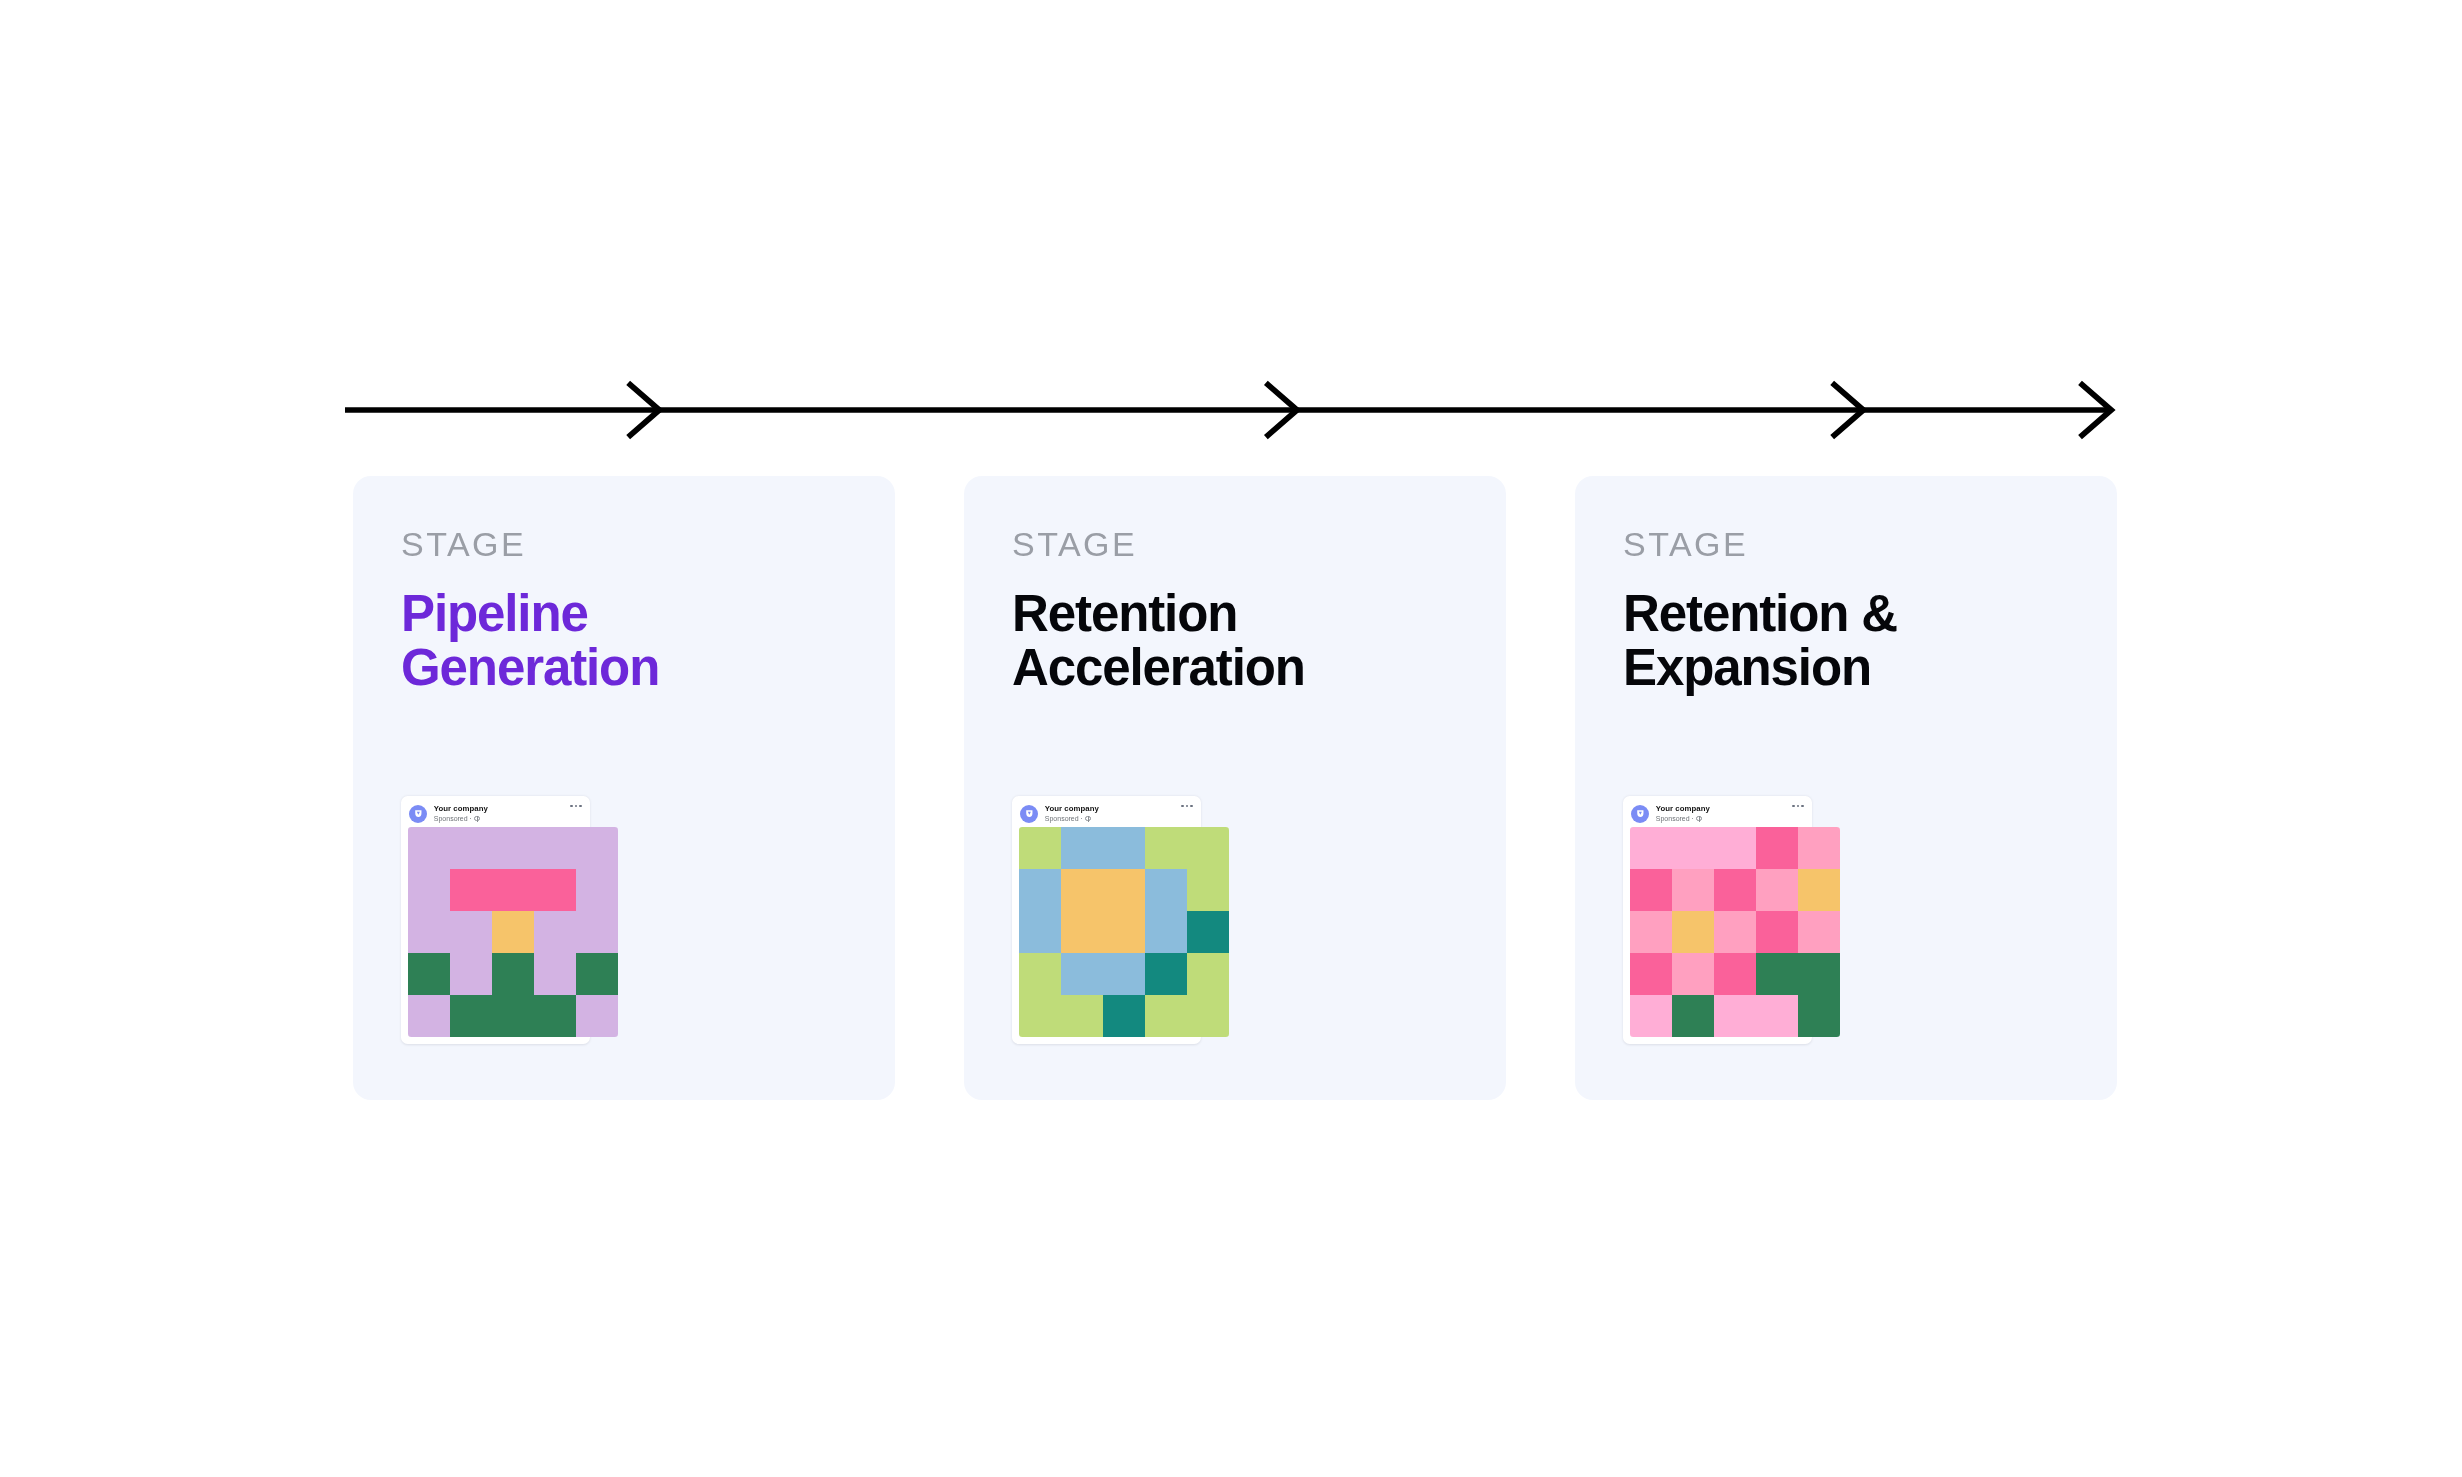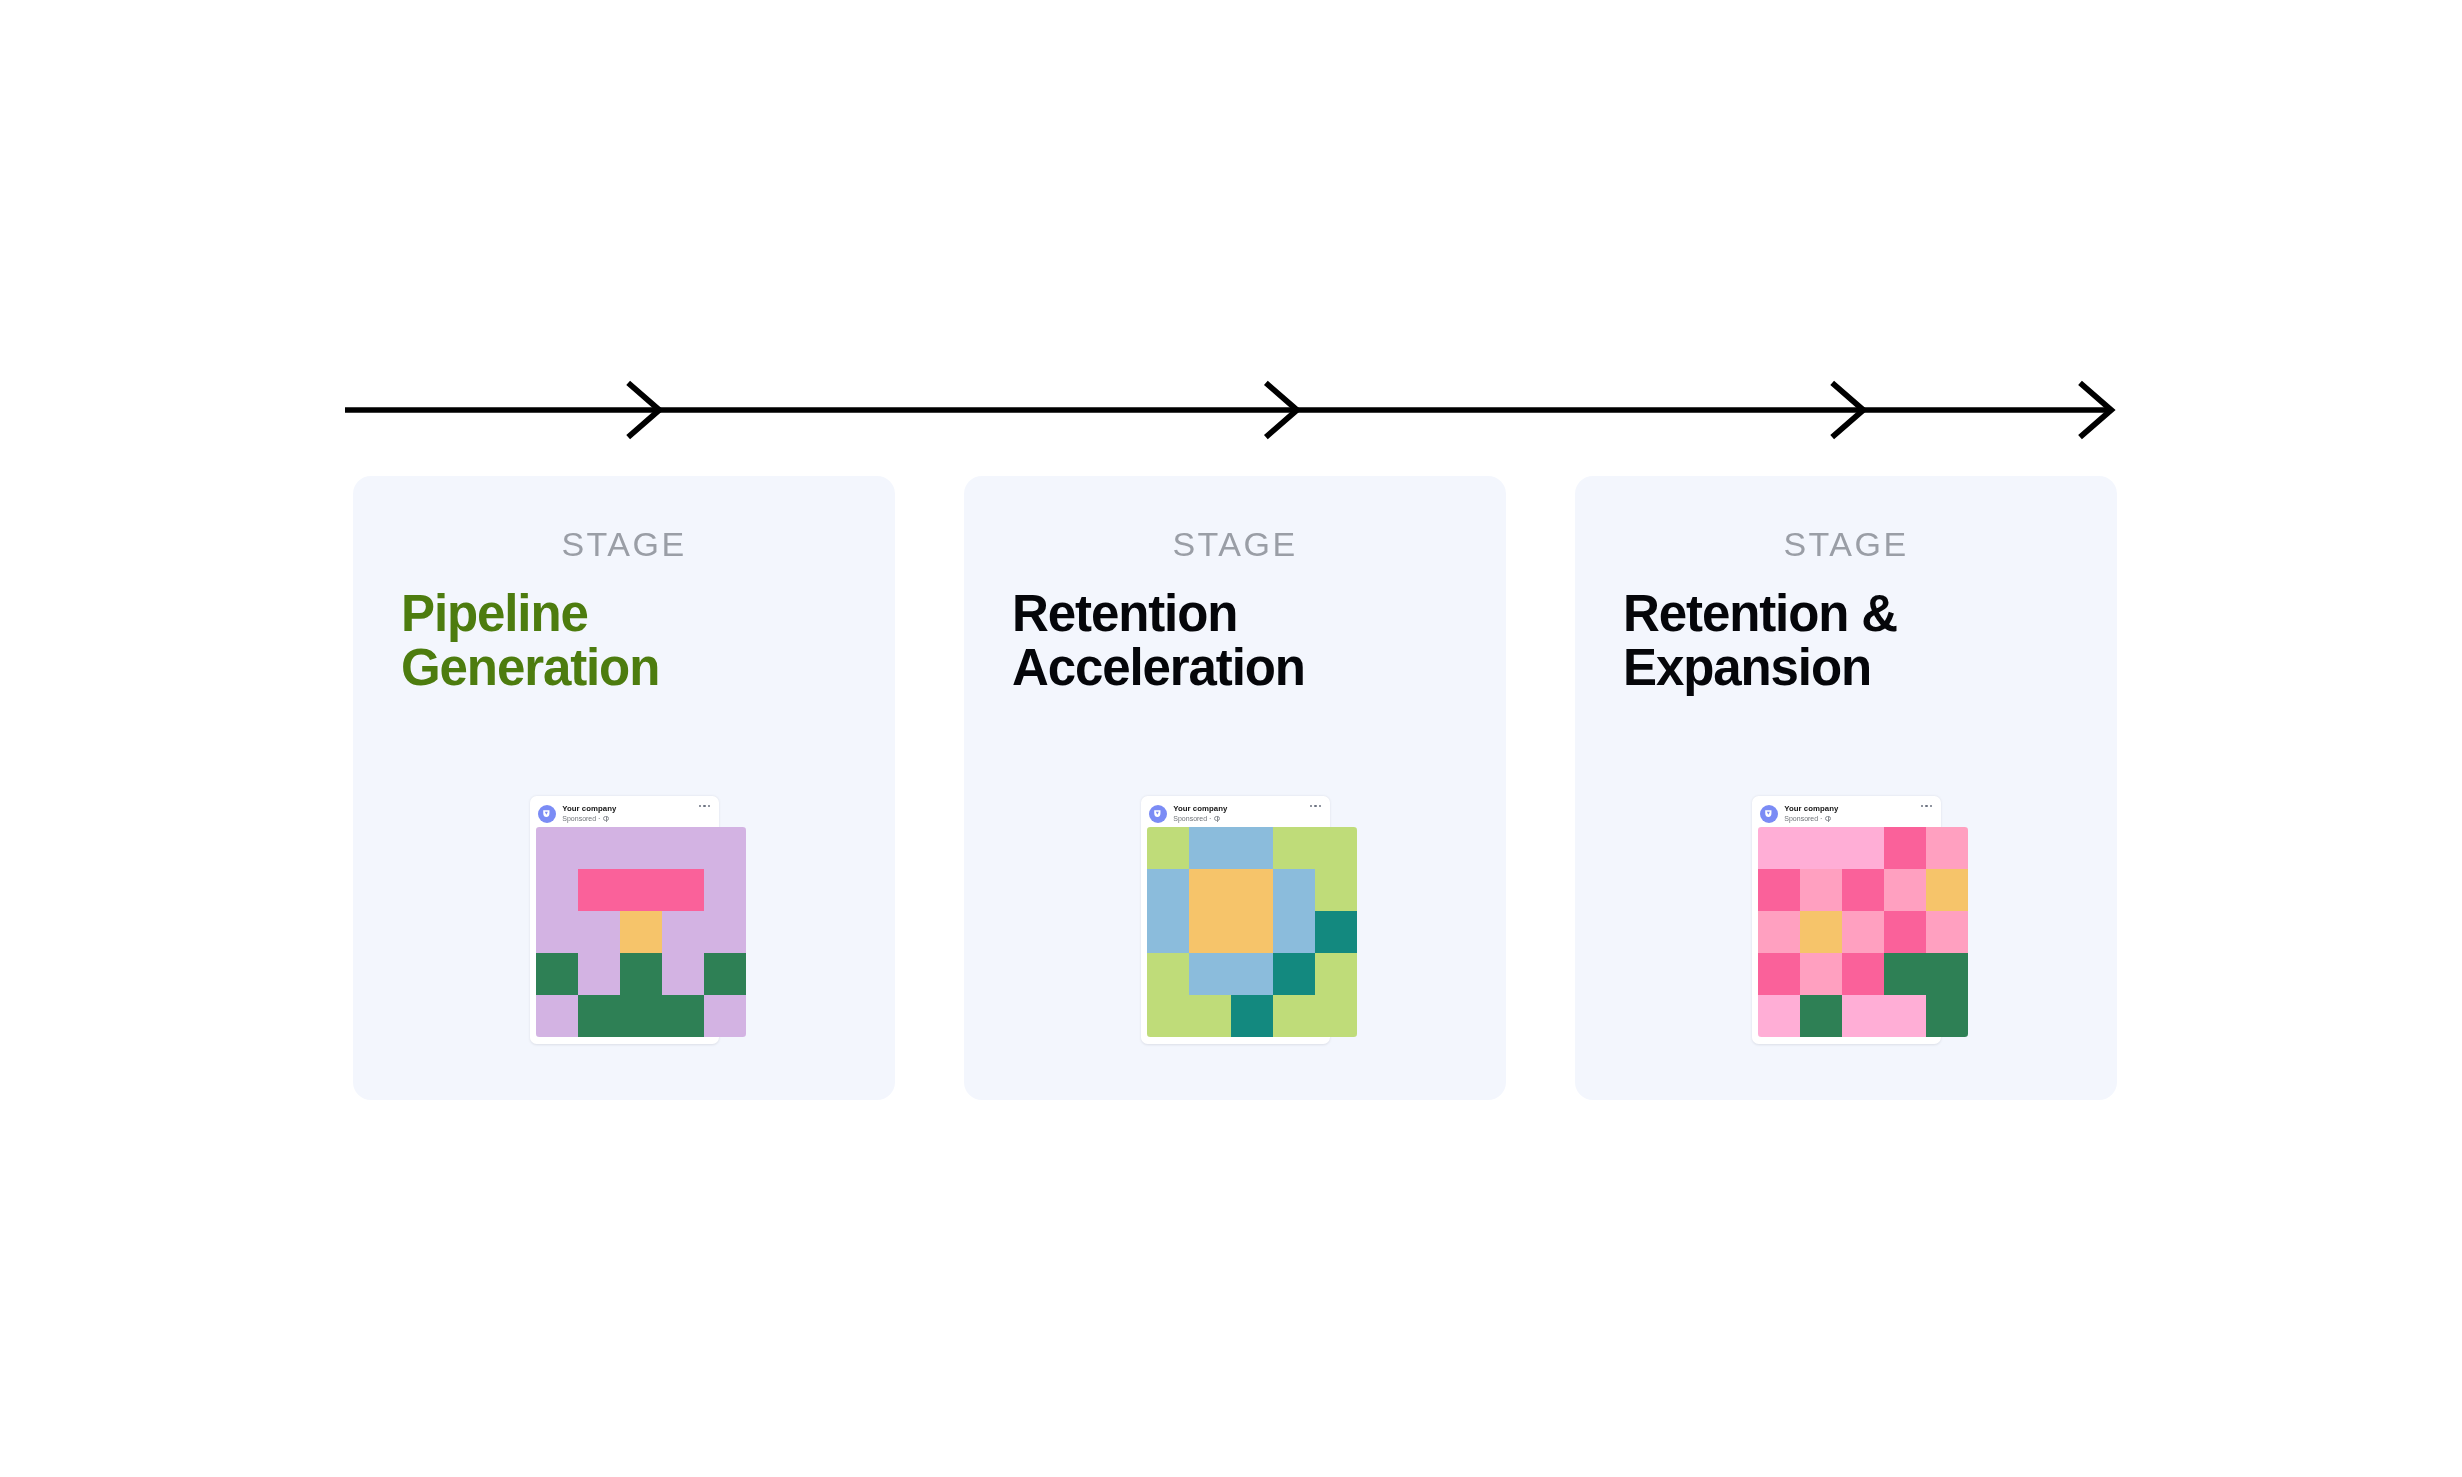--- a/index.html
+++ b/index.html
@@ -42,21 +42,20 @@
 
   .stage-card {
     position: relative;
     width: 542px;
     height: 624px;
     background: #f3f6fd;
     border-radius: 18px;
     padding: 51px 48px 0 48px;
     display: flex;
     flex-direction: column;
-    align-items: center;
   }
 
   .stage-kicker {
     font-size: 34px;
     letter-spacing: 2.5px;
     color: #9a9ea6;
     font-weight: 400;
     line-height: 1;
     margin-bottom: 26px;
   }
@@ -172,21 +171,21 @@
       <polyline points="1122,12 1160,45 1122,78" fill="none" stroke="#000000" stroke-width="7" stroke-linecap="butt" stroke-linejoin="miter"></polyline>
       <polyline points="1812,12 1850,45 1812,78" fill="none" stroke="#000000" stroke-width="7" stroke-linecap="butt" stroke-linejoin="miter"></polyline>
       <polyline points="2114,12 2152,45 2114,78" fill="none" stroke="#000000" stroke-width="7" stroke-linecap="butt" stroke-linejoin="miter"></polyline>
     </svg>
   </div>
 
   <div class="stages">
 
     <div class="stage-card" style="background: rgb(243, 246, 253);">
       <div class="stage-kicker" style="color: rgb(154, 158, 166);">STAGE</div>
-      <div class="stage-title" style="color: #4d7c0f;">Pipeline Generation</div>
+      <div class="stage-title" style="color: #6d28d9;">Pipeline Generation</div>
       <div class="ad-wrap">
         <div class="ad-card">
           <div class="ad-head">
             <div class="ad-avatar" style="background: rgb(123, 140, 245);">
               <svg width="10.7" height="10.7" viewBox="0 0 24 24" aria-hidden="true">
                 <path d="M5 5 H19 V11 A7 9 0 0 1 12 20 A7 9 0 0 1 5 11 Z" fill="#ffffff"></path>
                 <path d="M8.5 8.5 L12 15 L15.5 8.5 Z" fill="#7b8cf5"></path>
               </svg>
             </div>
             <div class="ad-meta">

